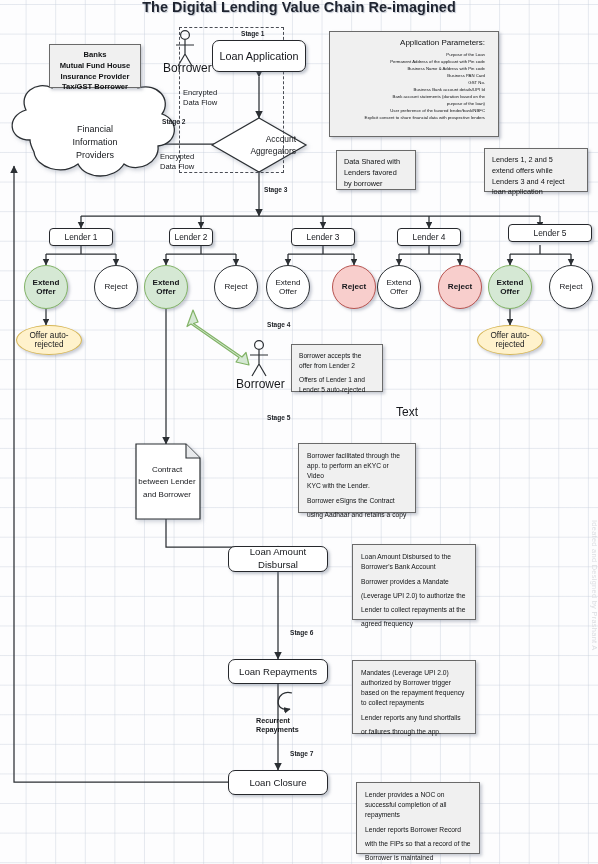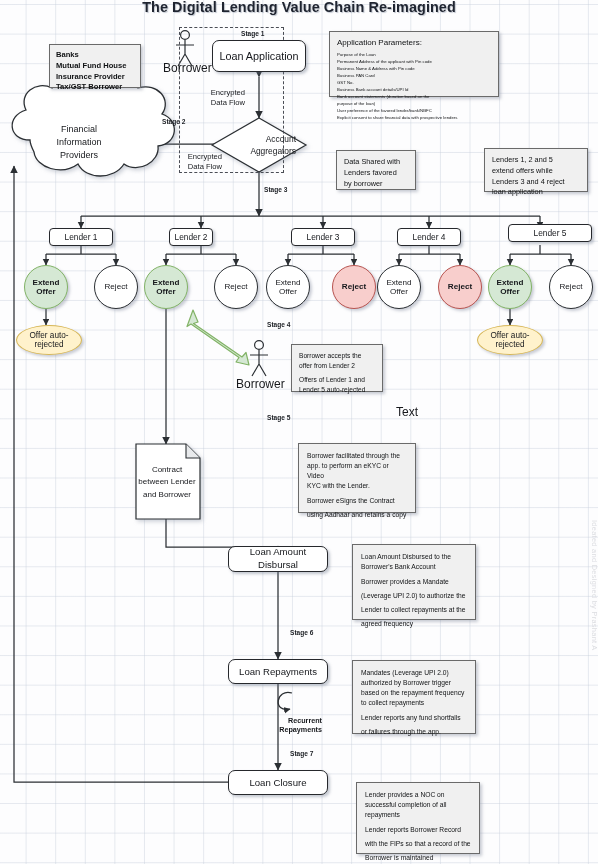--- a/index.html
+++ b/index.html
@@ -56,21 +56,21 @@
   .c-white{background:#ffffff;border:1.1px solid #2b2f33;}
   .c-green{background:#d5e8d4;border:1.2px solid #82b366;font-weight:bold;}
   .c-red{background:#f8cecc;border:1.2px solid #b85450;font-weight:bold;}
   .ellipse{
     background:#fff2cc;border:1.2px solid #d6b656;border-radius:50%;
     display:flex;align-items:center;justify-content:center;text-align:center;
     box-sizing:border-box;font-size:8.2px;line-height:1.15;color:#16181c;
     box-shadow:2px 2px 3px rgba(110,120,140,.36);
   }
   .stage{font-size:6.6px;font-weight:bold;color:#1c1f24;white-space:nowrap;}
-  .edgelabel{font-size:7.6px;color:#16181c;line-height:1.3;text-align:right;}
+  .edgelabel{font-size:7.6px;color:#16181c;line-height:1.3;text-align:left;}
   .glabel{font-size:12px;color:#16181c;}
   svg{position:absolute;left:0;top:0;overflow:visible;}
   #credit{
     right:-1px;top:690px;width:170px;
     transform:rotate(90deg);transform-origin:right top;
     font-size:7.4px;color:#dcdde1;letter-spacing:.3px;white-space:nowrap;
     text-align:left;padding-left:4px;
   }
   .dashbox{border:1.4px dashed #4a4d55;box-sizing:border-box;}
 </style>
@@ -170,28 +170,28 @@
   </g>
 
   <g>
     <path d="M136,444 L186,444 L200,458 L200,519 L136,519 Z" fill="#ffffff" stroke="#2b2f33" stroke-width="1.2" style="filter:drop-shadow(2px 2px 2px rgba(110,120,140,.35))"></path>
     <path d="M186,444 L186,458 L200,458" fill="#e8eaec" stroke="#2b2f33" stroke-width="1.1"></path>
   </g>
 </svg>
 
 <div class="abs" id="title">The Digital Lending Value Chain Re-imagined</div>
 
-<div class="abs note" style="left:49px;top:44px;width:92px;height:44px;padding:5px 6px;font-size:7.6px;line-height:1.42;font-weight:bold;">
+<div class="abs note" style="left:49px;top:44px;width:92px;height:44px;padding:5px 6px;font-size:7.6px;line-height:1.42;font-weight:bold;text-align:center;">
   <div>Banks</div>
   <div>Mutual Fund House</div>
   <div>Insurance Provider</div>
   <div>Tax/GST Borrower</div>
 </div>
 
-<div class="abs" style="left:24px;top:123px;width:110px;text-align:center;font-size:9px;line-height:1.45;color:#16181c;">
+<div class="abs" style="left:40px;top:123px;width:110px;text-align:center;font-size:9px;line-height:1.45;color:#16181c;">
   <div>Financial</div>
   <div>Information</div>
   <div>Providers</div>
 </div>
 
 <div class="abs dashbox" style="left:179px;top:27px;width:105px;height:146px;"></div>
 
 <div class="abs glabel" style="left:163px;top:61px;width:46px;text-align:center;">Borrower</div>
 <div class="abs glabel" style="left:236px;top:377px;width:46px;text-align:center;">Borrower</div>
 
@@ -216,21 +216,21 @@
   <div>Repayments</div>
 </div>
 
 <div class="abs rbox" style="left:212px;top:40px;width:94px;height:32px;font-size:10.8px;">Loan Application</div>
 
 <div class="abs" style="left:222px;top:134px;width:74px;text-align:right;font-size:8.4px;line-height:1.4;color:#16181c;">
   <div>Account</div>
   <div>Aggregators</div>
 </div>
 
-<div class="abs note" style="left:329px;top:31px;width:170px;height:66px;padding:6px 7px;">
+<div class="abs note" style="left:329px;top:31px;width:170px;height:106px;padding:6px 13px;text-align:right;">
   <div class="note-title" style="font-size:8px;margin-bottom:5px;">Application Parameters:</div>
   <div style="font-size:4.3px;line-height:1.62;">
     <div>Purpose of the Loan</div>
     <div>Permanent Address of the applicant with Pin code</div>
     <div>Business Name &amp; Address with Pin code</div>
     <div>Business PAN Card</div>
     <div>GST No.</div>
     <div>Business Bank account details/UPI Id</div>
     <div>Bank account statements (duration based on the</div>
     <div>purpose of the loan)</div>

